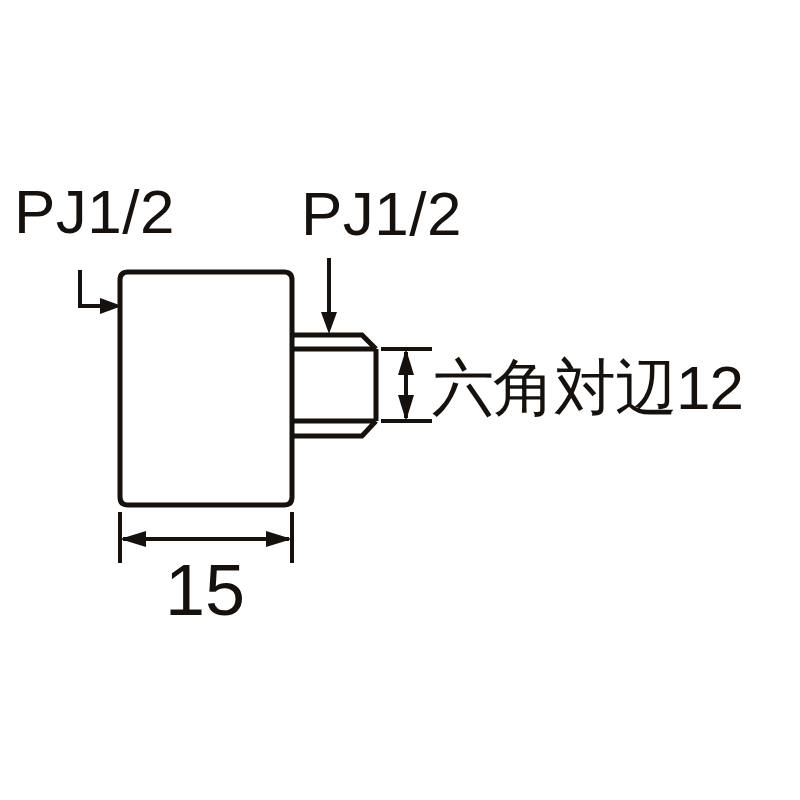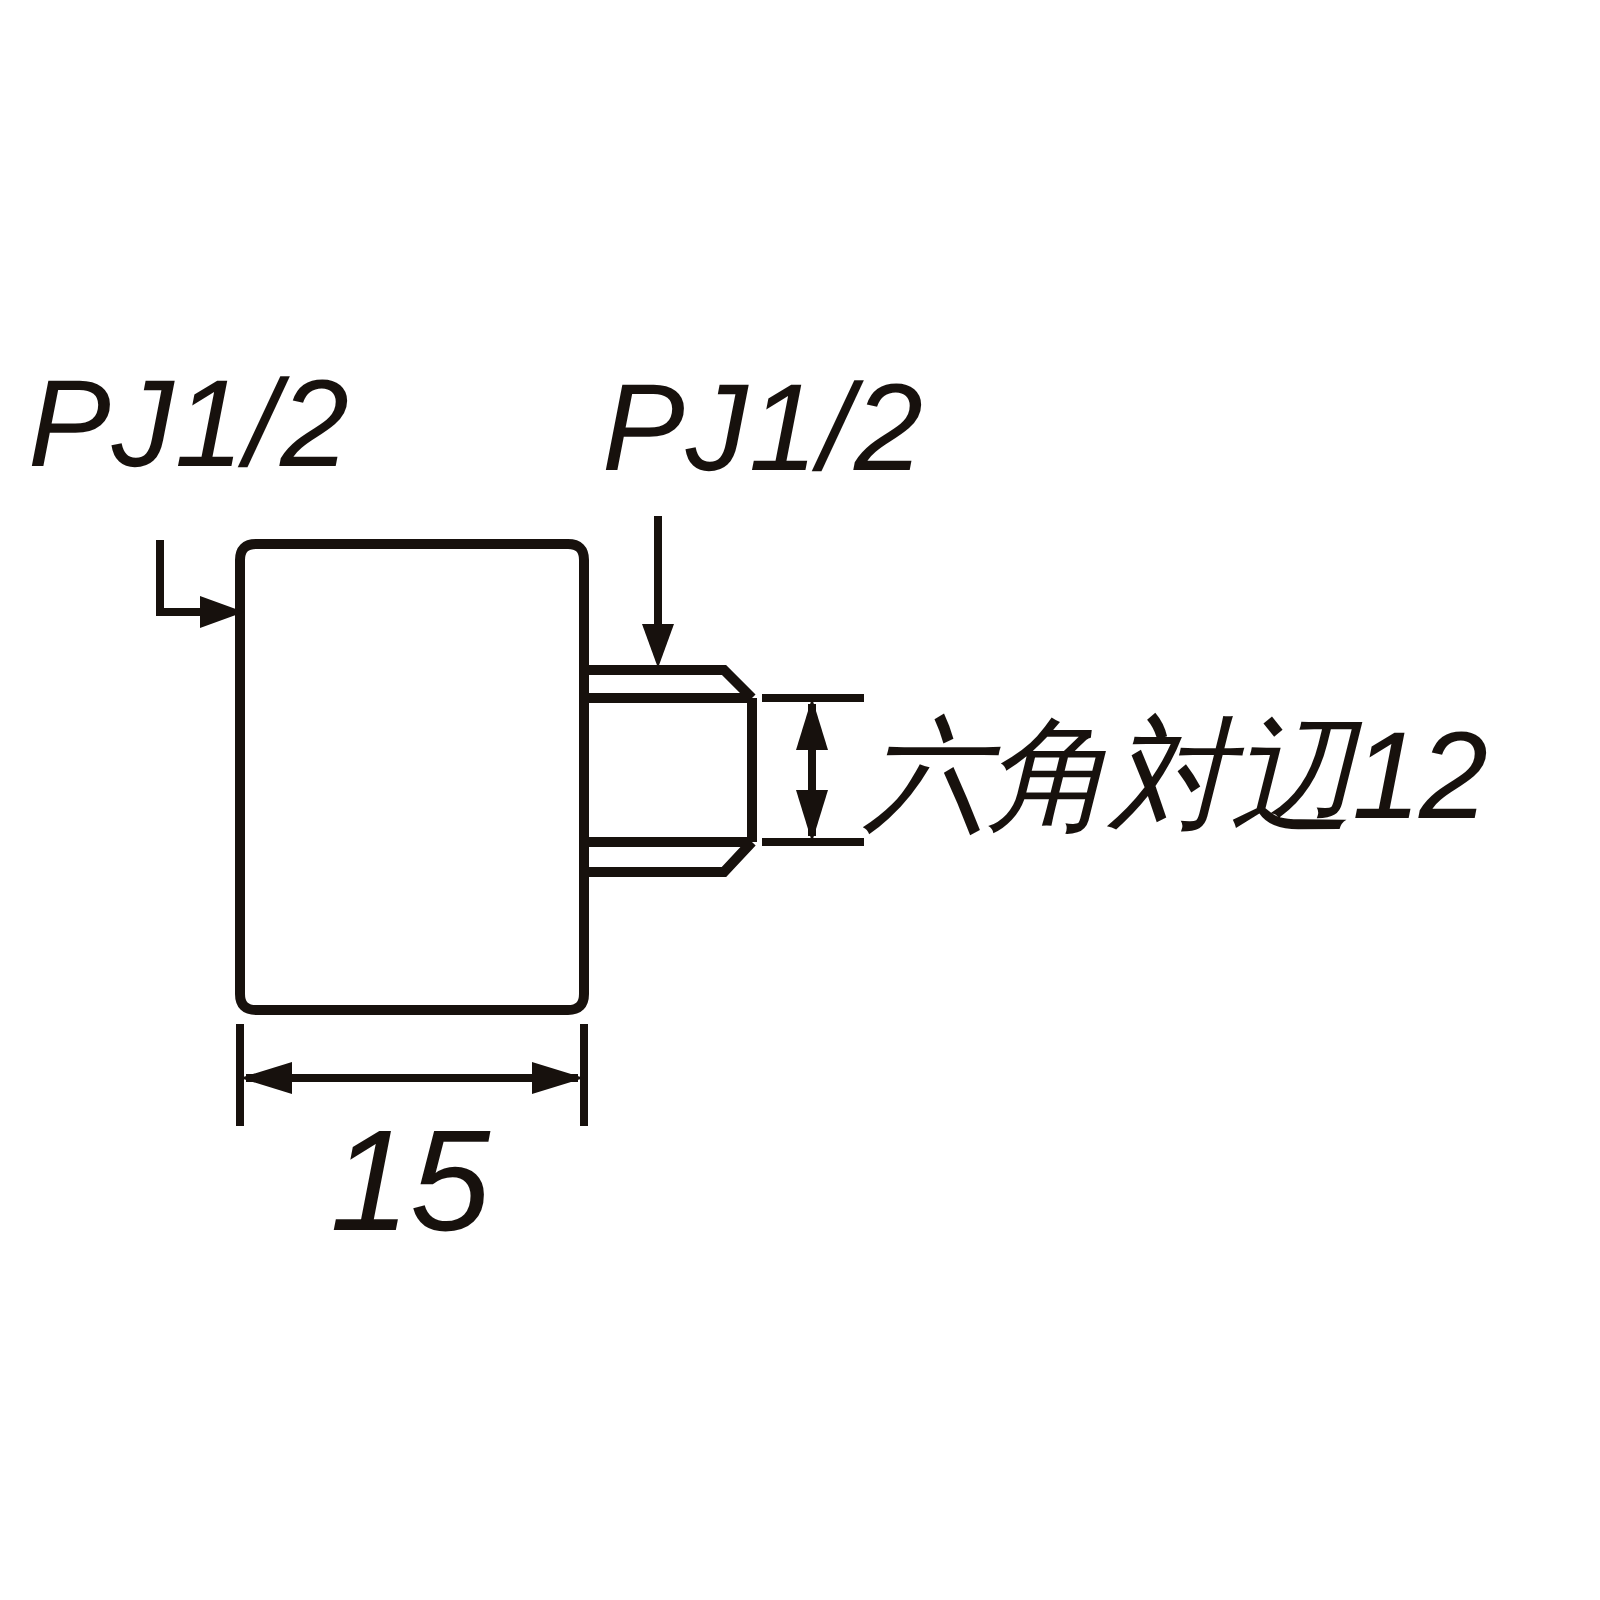--- a/index.html
+++ b/index.html
@@ -13,21 +13,20 @@
     height: 800px;
     font-family: "Liberation Sans", sans-serif;
     color: #1a1410;
     overflow: hidden;
   }
   #drawing-root {
     position: relative;
     width: 800px;
     height: 800px;
     background: #ffffff;
-    font-style: italic;
   }
   #drawing-svg {
     position: absolute;
     left: 0;
     top: 0;
     width: 800px;
     height: 800px;
     display: block;
   }
   .dwg-text {

